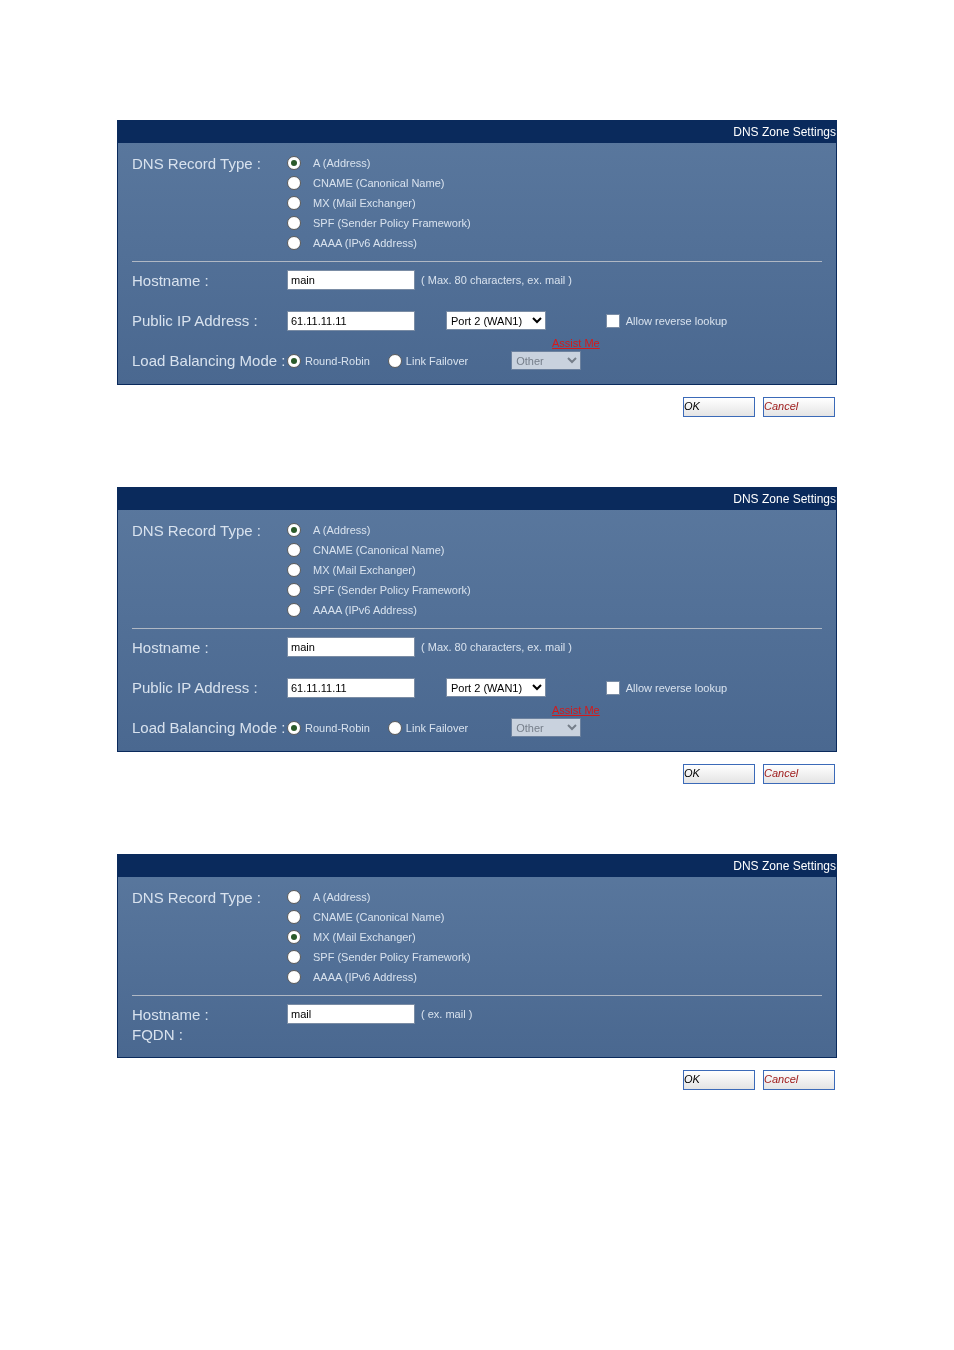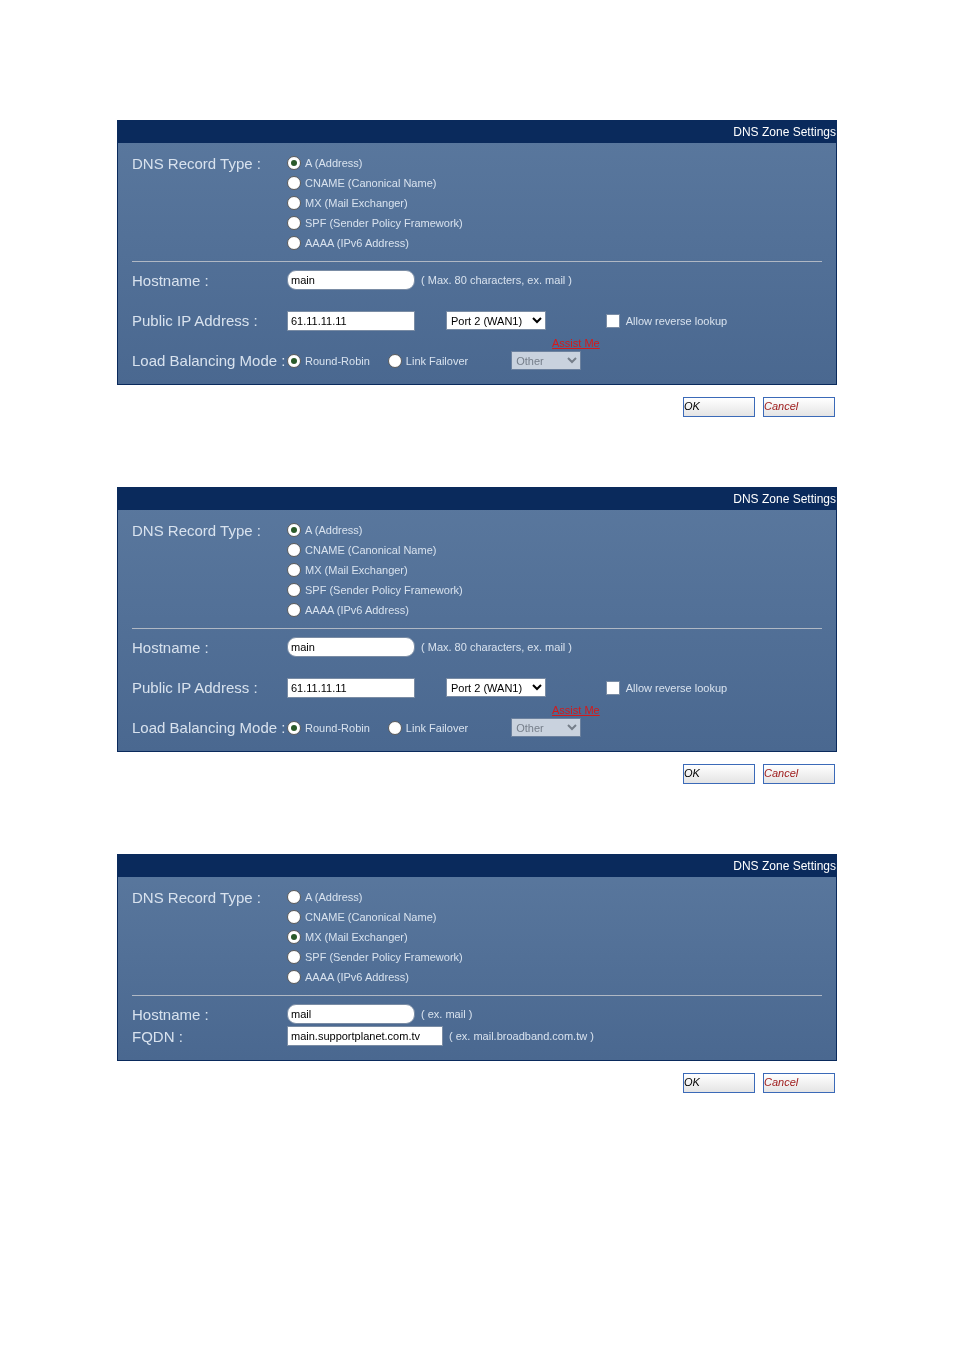--- a/index.html
+++ b/index.html
@@ -50,21 +50,21 @@
       flex-wrap: nowrap;
     }
     .radio-group {
       display: flex;
       flex-direction: column;
       gap: 4px;
     }
     .radio-item {
       display: flex;
       align-items: center;
-      gap: 4px;
+      gap: 12px;
       color: #d8e2ee;
       font-size: 11px;
       line-height: 16px;
     }
     .radio-dot {
       width: 12px;
       height: 12px;
       border-radius: 50%;
       background: #ffffff;
       border: 1px solid #5a5a5a;
@@ -86,21 +86,21 @@
       margin: 10px 0 8px 0;
     }
     input.text-input {
       background: #ffffff;
       border: 1px solid #7a8ca4;
       font-size: 11px;
       padding: 1px 3px;
       height: 16px;
       box-sizing: content-box;
     }
-    .input-w1 { width: 120px; border-radius: 9px; }
+    .input-w1 { width: 120px; }
     .input-w2 { width: 120px; }
     .input-fqdn { width: 148px; }
     .hint {
       color: #d8e2ee;
       font-size: 11px;
     }
     select.dropdown {
       background: #ffffff;
       border: 1px solid #7a8ca4;
       font-size: 11px;
@@ -335,24 +335,20 @@
       <hr class="hr">
       <div class="row">
         <div class="label-col">Hostname :</div>
         <div class="value-col">
           <input class="text-input input-w1" value="mail" style="">
           <span class="hint">( ex. mail )</span>
         </div>
       </div>
       <div class="row">
         <div class="label-col">FQDN :</div>
-        <div class="value-col">
-          <input class="text-input input-fqdn" value="main.supportplanet.com.tv" style="">
-          <span class="hint">( ex. mail.broadband.com.tw )</span>
-        </div>
       </div>
     </div>
   </div>
   <div class="btn-row" style="margin-bottom:20px;">
     <div class="btn">OK</div>
     <div class="btn btn-cancel">Cancel</div>
   </div>
 
 </div>
 

